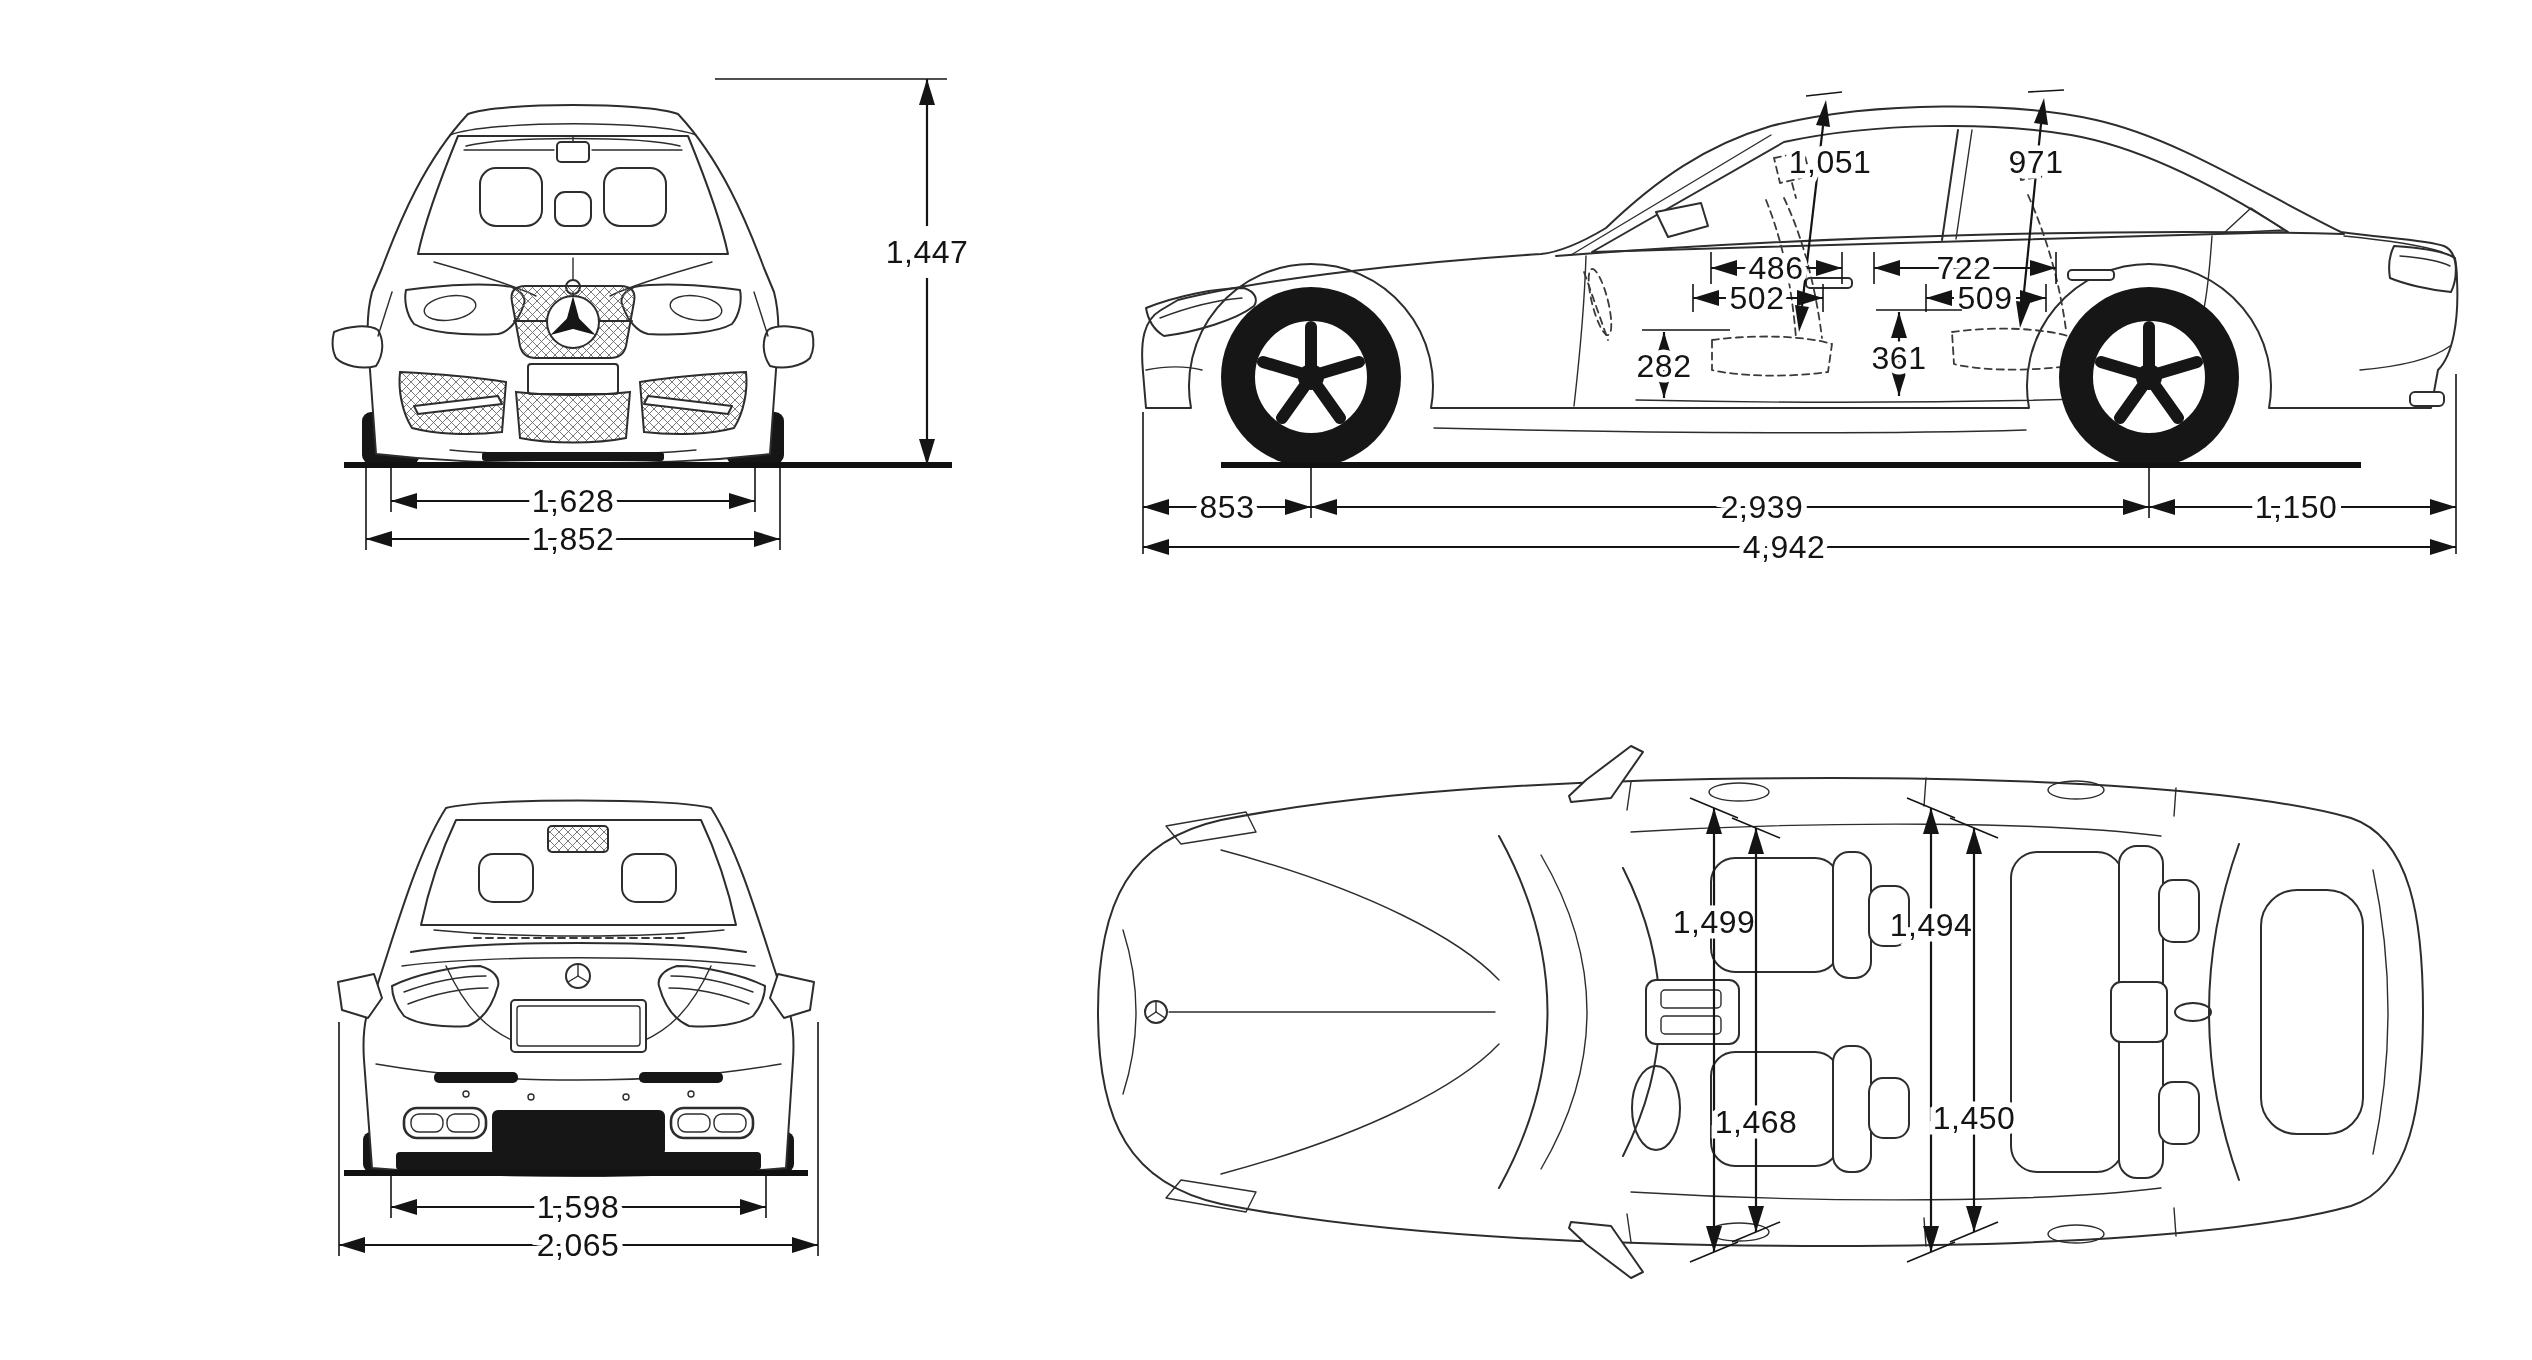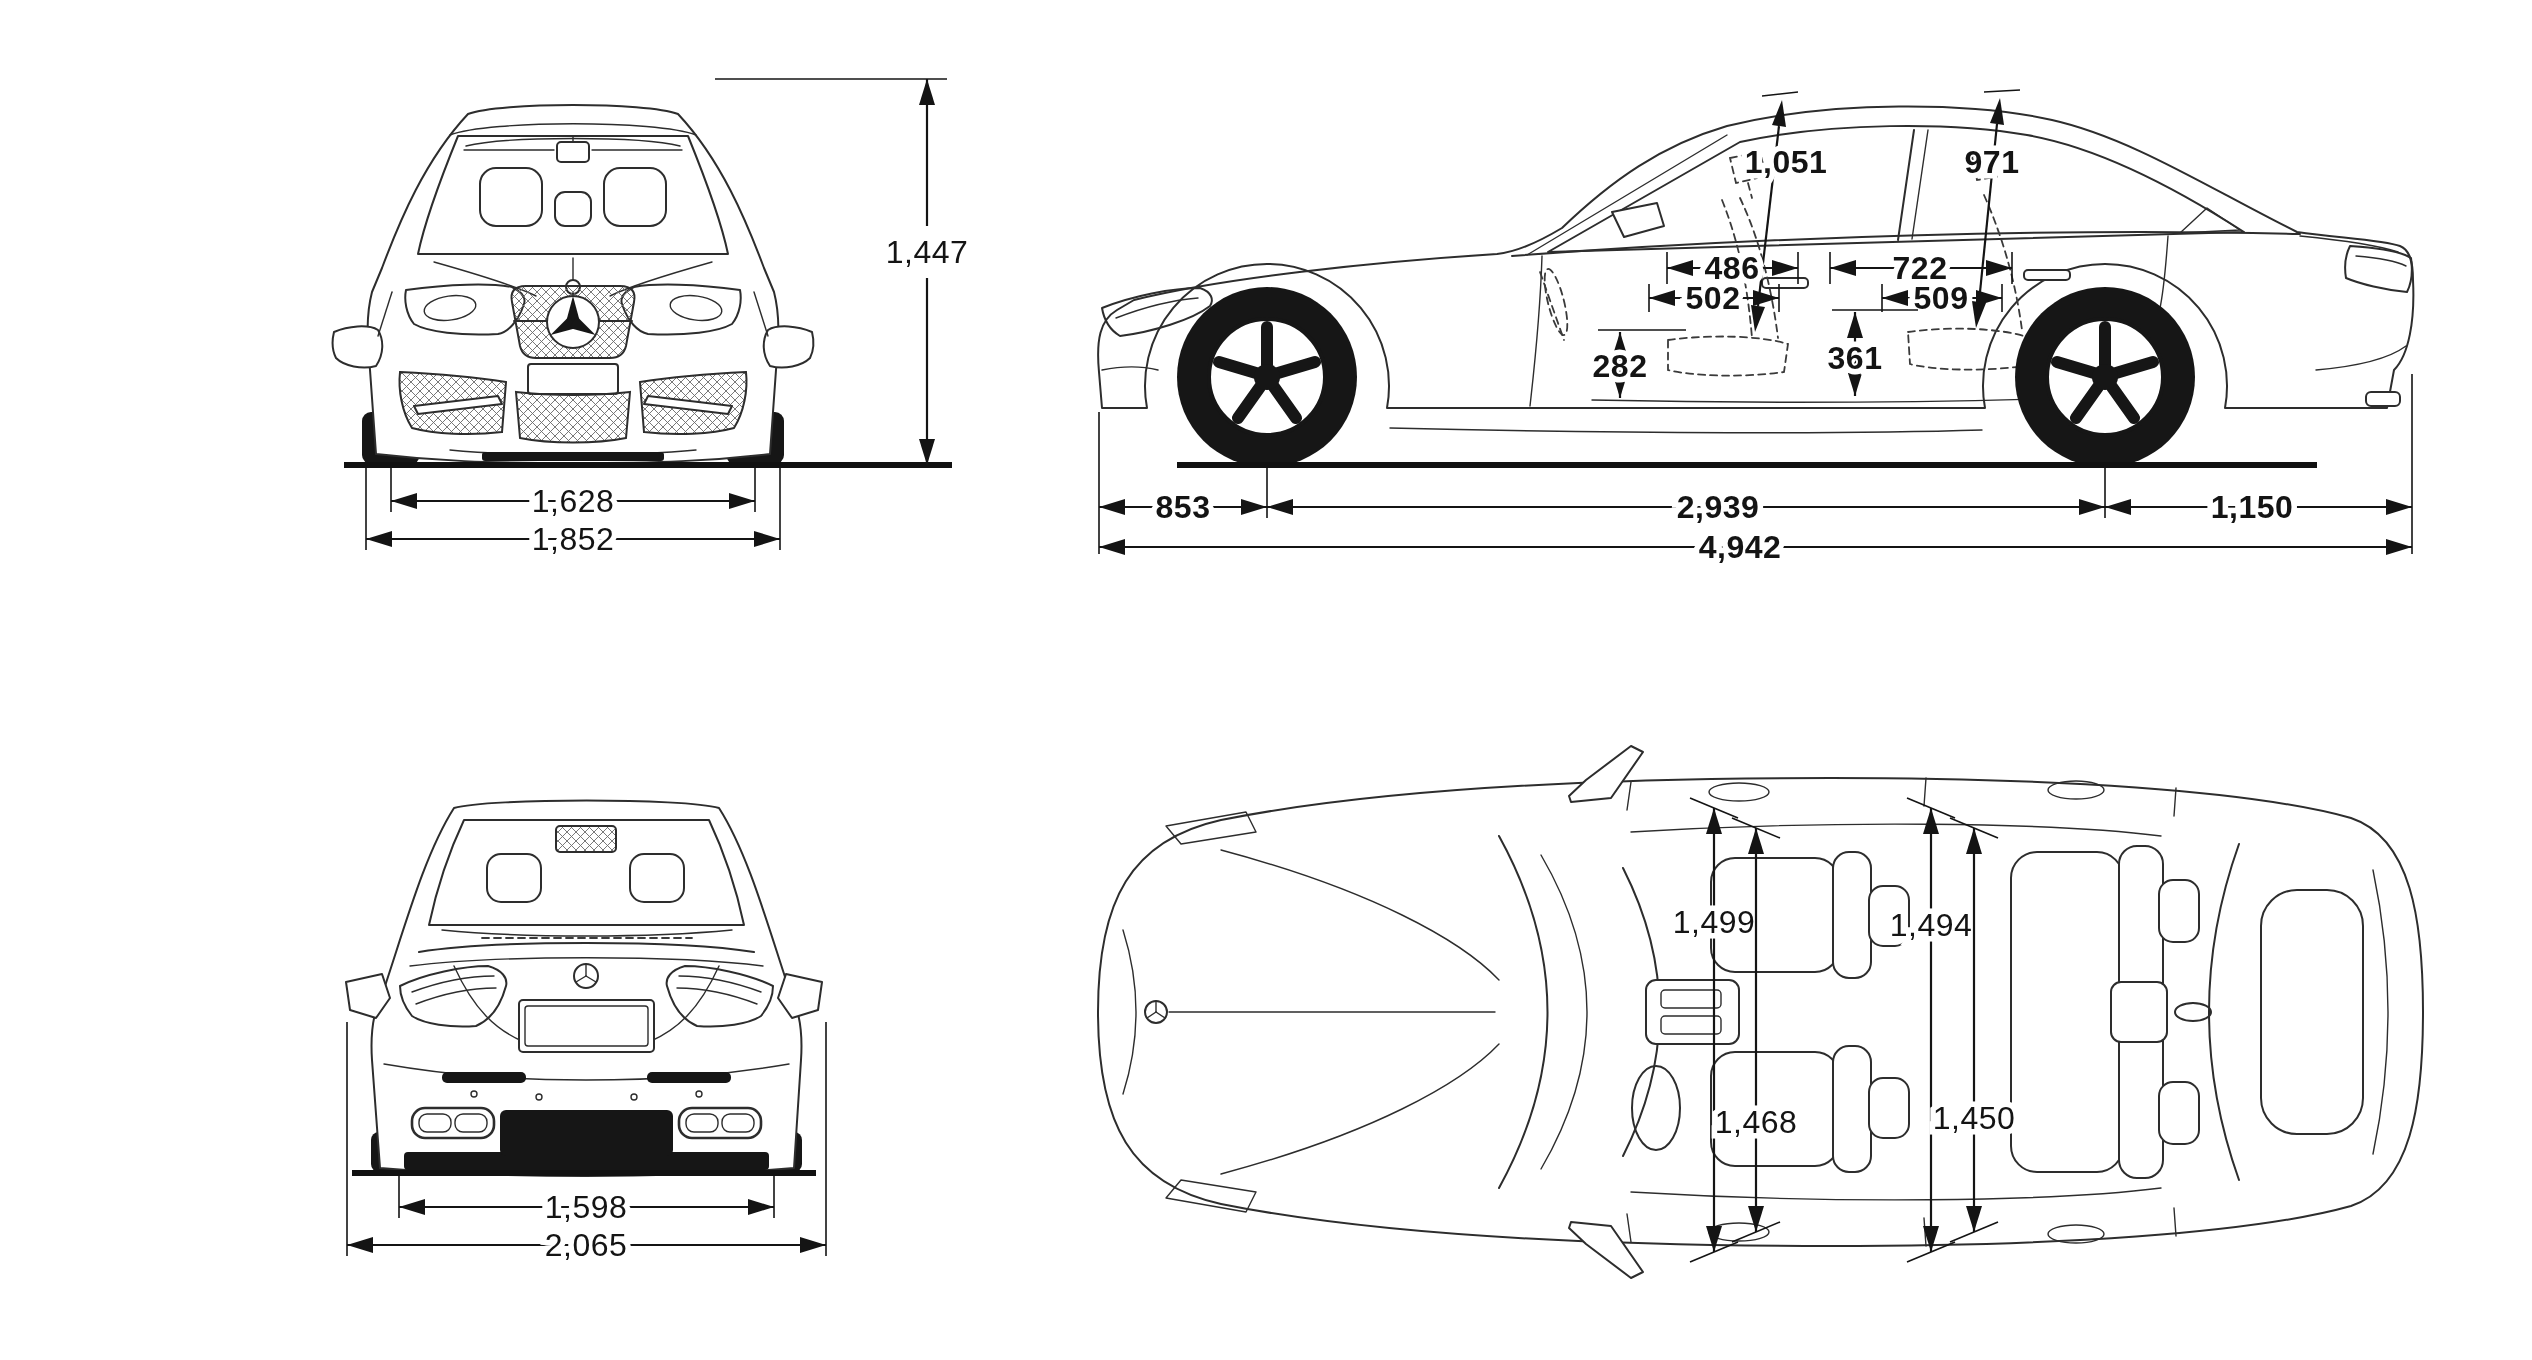--- a/index.html
+++ b/index.html
@@ -103,21 +103,21 @@
     <line class="dim" x1="61" y1="461" x2="425" y2="461" marker-start="url(#ahL)" marker-end="url(#ahR)"></line>
     <text class="lbl" x="243" y="461">1,628</text>
     <line class="ext" x1="36" y1="428" x2="36" y2="510"></line>
     <line class="ext" x1="450" y1="428" x2="450" y2="510"></line>
     <line class="dim" x1="36" y1="499" x2="450" y2="499" marker-start="url(#ahL)" marker-end="url(#ahR)"></line>
     <text class="lbl" x="243" y="499">1,852</text>
   </g>
 </svg>
 </figure>
 
-<figure class="view" style="left:1072px;top:40px;font-weight:bold;">
+<figure class="view" style="left:1116px;top:40px;">
 <svg width="1400" height="530" viewBox="0 0 1400 530">
   <g>
     <path class="fw" d="M30,368 L27,332 C24,300 28,280 45,270 L62,260 C150,238 300,222 425,214 C445,212 470,200 490,188 C540,140 590,105 655,86 C760,60 900,62 980,80 C1060,98 1140,150 1225,192 C1268,198 1312,200 1328,206 C1338,210 1341,222 1341,240 C1343,280 1337,315 1322,330 L1315,368 L1153,368 A122,122 0 1 0 913,368 L315,368 A122,122 0 1 0 75,368 L30,368 Z"></path>
     <path class="ln" d="M440,216 C700,196 1000,188 1228,194"></path>
     <path class="ln" d="M476,212 L668,102 C760,82 880,82 955,95 C1030,108 1110,152 1172,192 C1000,198 640,206 476,212 Z"></path>
     <line class="ln15" x1="455" y1="215" x2="655" y2="95"></line>
     <line class="ln" x1="842" y1="90" x2="826" y2="200"></line>
     <line class="ln15" x1="856" y1="90" x2="840" y2="199"></line>
     <path class="ln15" d="M1135,168 L1168,190 L1108,193 Z"></path>
     <path class="ln15" d="M470,216 C468,280 462,330 458,366"></path>
@@ -223,21 +223,21 @@
     <line class="dim" x1="195" y1="467" x2="1033" y2="467" marker-start="url(#ahL)" marker-end="url(#ahR)"></line>
     <text class="lbl" x="646" y="467">2,939</text>
     <line class="dim" x1="1033" y1="467" x2="1340" y2="467" marker-start="url(#ahL)" marker-end="url(#ahR)"></line>
     <text class="lbl" x="1180" y="467">1,150</text>
     <line class="dim" x1="27" y1="507" x2="1340" y2="507" marker-start="url(#ahL)" marker-end="url(#ahR)"></line>
     <text class="lbl" x="668" y="507">4,942</text>
   </g>
 </svg>
 </figure>
 
-<figure class="view" style="left:324px;top:760px;">
+<figure class="view" style="left:316px;top:760px;">
 <svg width="620" height="520" viewBox="0 0 620 520">
   <g>
     <rect class="dk" x="47" y="372" width="56" height="40" rx="8"></rect>
     <rect class="dk" x="422" y="372" width="56" height="40" rx="8"></rect>
     <path class="fw" d="M56,408 L48,300 C46,270 50,250 58,235 C80,170 100,95 130,48 C165,38 360,38 395,48 C425,95 445,170 467,235 C475,250 479,270 477,300 L470,408 C400,414 330,416 262,416 C195,416 126,414 56,408 Z"></path>
     <path class="ln" d="M140,60 L385,60 C402,96 413,132 420,165 L105,165 C112,132 123,96 140,60 Z"></path>
     <rect class="mesh" x="232" y="66" width="60" height="26" rx="4"></rect>
     <rect class="fw" x="163" y="94" width="54" height="48" rx="14"></rect>
     <rect class="fw" x="306" y="94" width="54" height="48" rx="14"></rect>
     <path class="ln15" d="M118,170 C200,178 325,178 408,170"></path>

